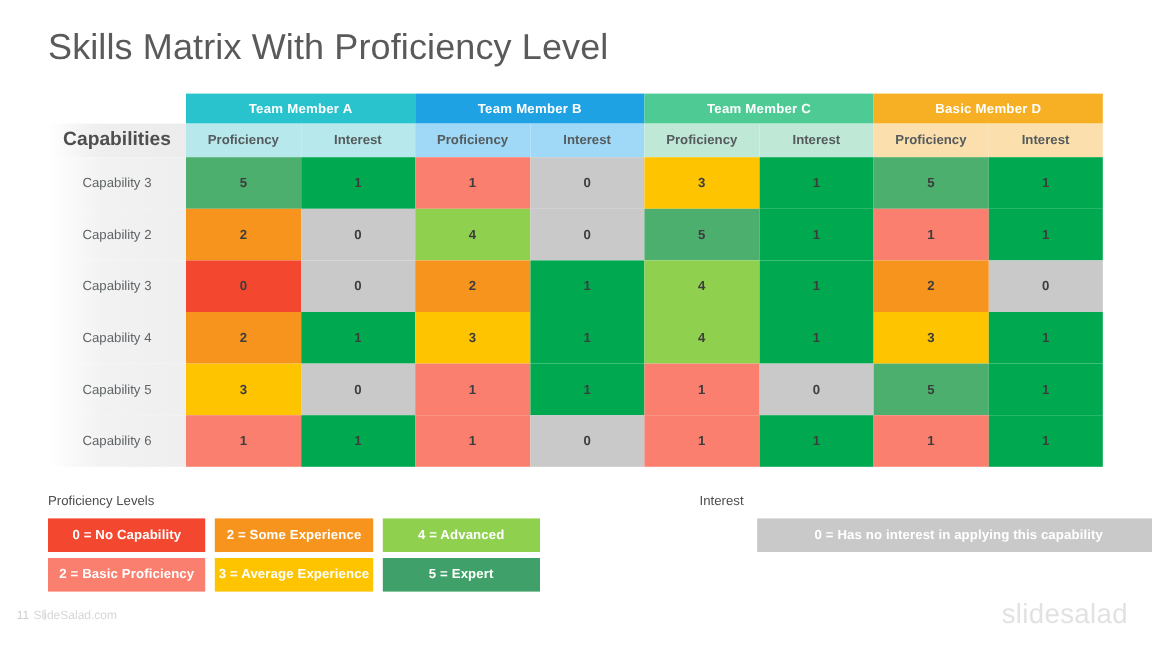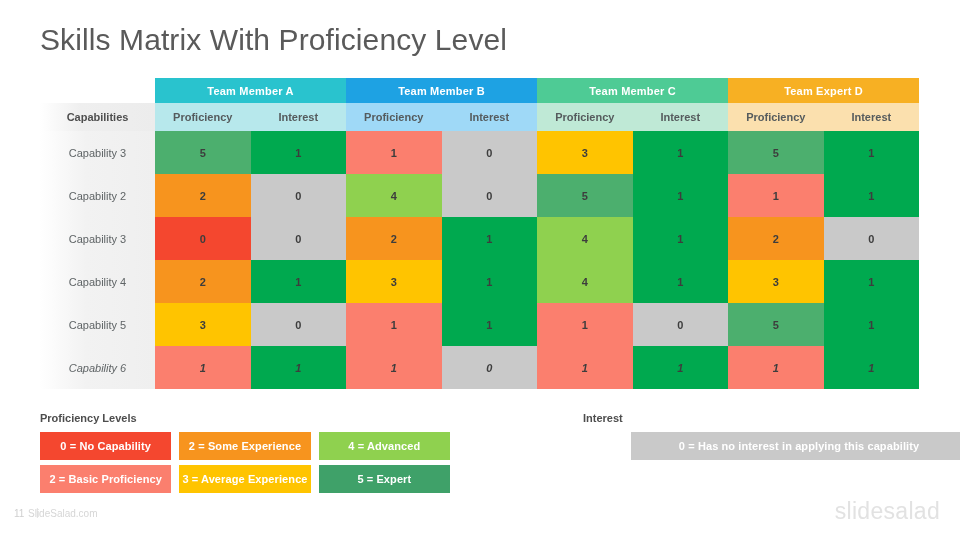--- a/index.html
+++ b/index.html
@@ -71,21 +71,21 @@
   .sub-head {
     height: 28px;
     font-size: 11px;
     font-weight: bold;
     color: #555b5d;
     border-right: 2px solid #ffffff;
   }
   .sub-head.last { border-right: 0; }
   .cap-head {
     height: 28px;
-    font-size: 11px;
+    font-size: 16px;
     font-weight: bold;
     color: #4e4e4e;
     background: linear-gradient(to right, #ffffff 0%, #efefef 35%, #ececec 100%);
     border-right: 2px solid #ffffff;
   }
 
   
   .row-label {
     height: 43px;
     font-size: 11px;
@@ -96,27 +96,27 @@
   }
   .cell {
     height: 43px;
     font-size: 11px;
     font-weight: bold;
     color: #3d3d3d;
     border-right: 2px solid #ffffff;
     border-bottom: 2px solid #ffffff;
   }
   .cell.last { border-right: 0; }
-  tr.lastrow .cell, tr.lastrow .row-label { border-bottom: 0; font-style: italic; }
+  tr.lastrow .cell, tr.lastrow .row-label { border-bottom: 0; }
 
   
   .legend-title {
     position: absolute;
     font-size: 11px;
-    font-weight: bold;
+    font-weight: normal;
     color: #4d4d4d;
   }
   #prof-legend-title { left: 40px; top: 412px; }
   #int-legend-title  { left: 583px; top: 412px; }
 
   #prof-legend {
     position: absolute;
     left: 40px;
     top: 432px;
     width: 410px;
@@ -197,21 +197,21 @@
         <col class="c-data">
       <col class="c-data">
         <col class="c-data">
     </colgroup>
     <thead>
       <tr>
         <th class="corner-blank"></th>
       <th class="team-head" colspan="2" style="background: rgb(41, 195, 206);">Team Member A</th>
           <th class="team-head" colspan="2" style="background: rgb(30, 162, 227);">Team Member B</th>
           <th class="team-head" colspan="2" style="background: rgb(78, 203, 149);">Team Member C</th>
-          <th class="team-head last" colspan="2" style="background: rgb(247, 176, 35);">Team Expert D</th>
+          <th class="team-head last" colspan="2" style="background: rgb(247, 176, 35);">Basic Member D</th>
         </tr>
       <tr>
         <th class="cap-head">Capabilities</th>
       <th class="sub-head" style="background: rgb(183, 232, 236);">Proficiency</th>
           <th class="sub-head" style="background: rgb(183, 232, 236);">Interest</th>
           <th class="sub-head" style="background: rgb(159, 217, 247);">Proficiency</th>
           <th class="sub-head" style="background: rgb(159, 217, 247);">Interest</th>
           <th class="sub-head" style="background: rgb(191, 233, 214);">Proficiency</th>
           <th class="sub-head" style="background: rgb(191, 233, 214);">Interest</th>
           <th class="sub-head" style="background: rgb(251, 224, 174);">Proficiency</th>

